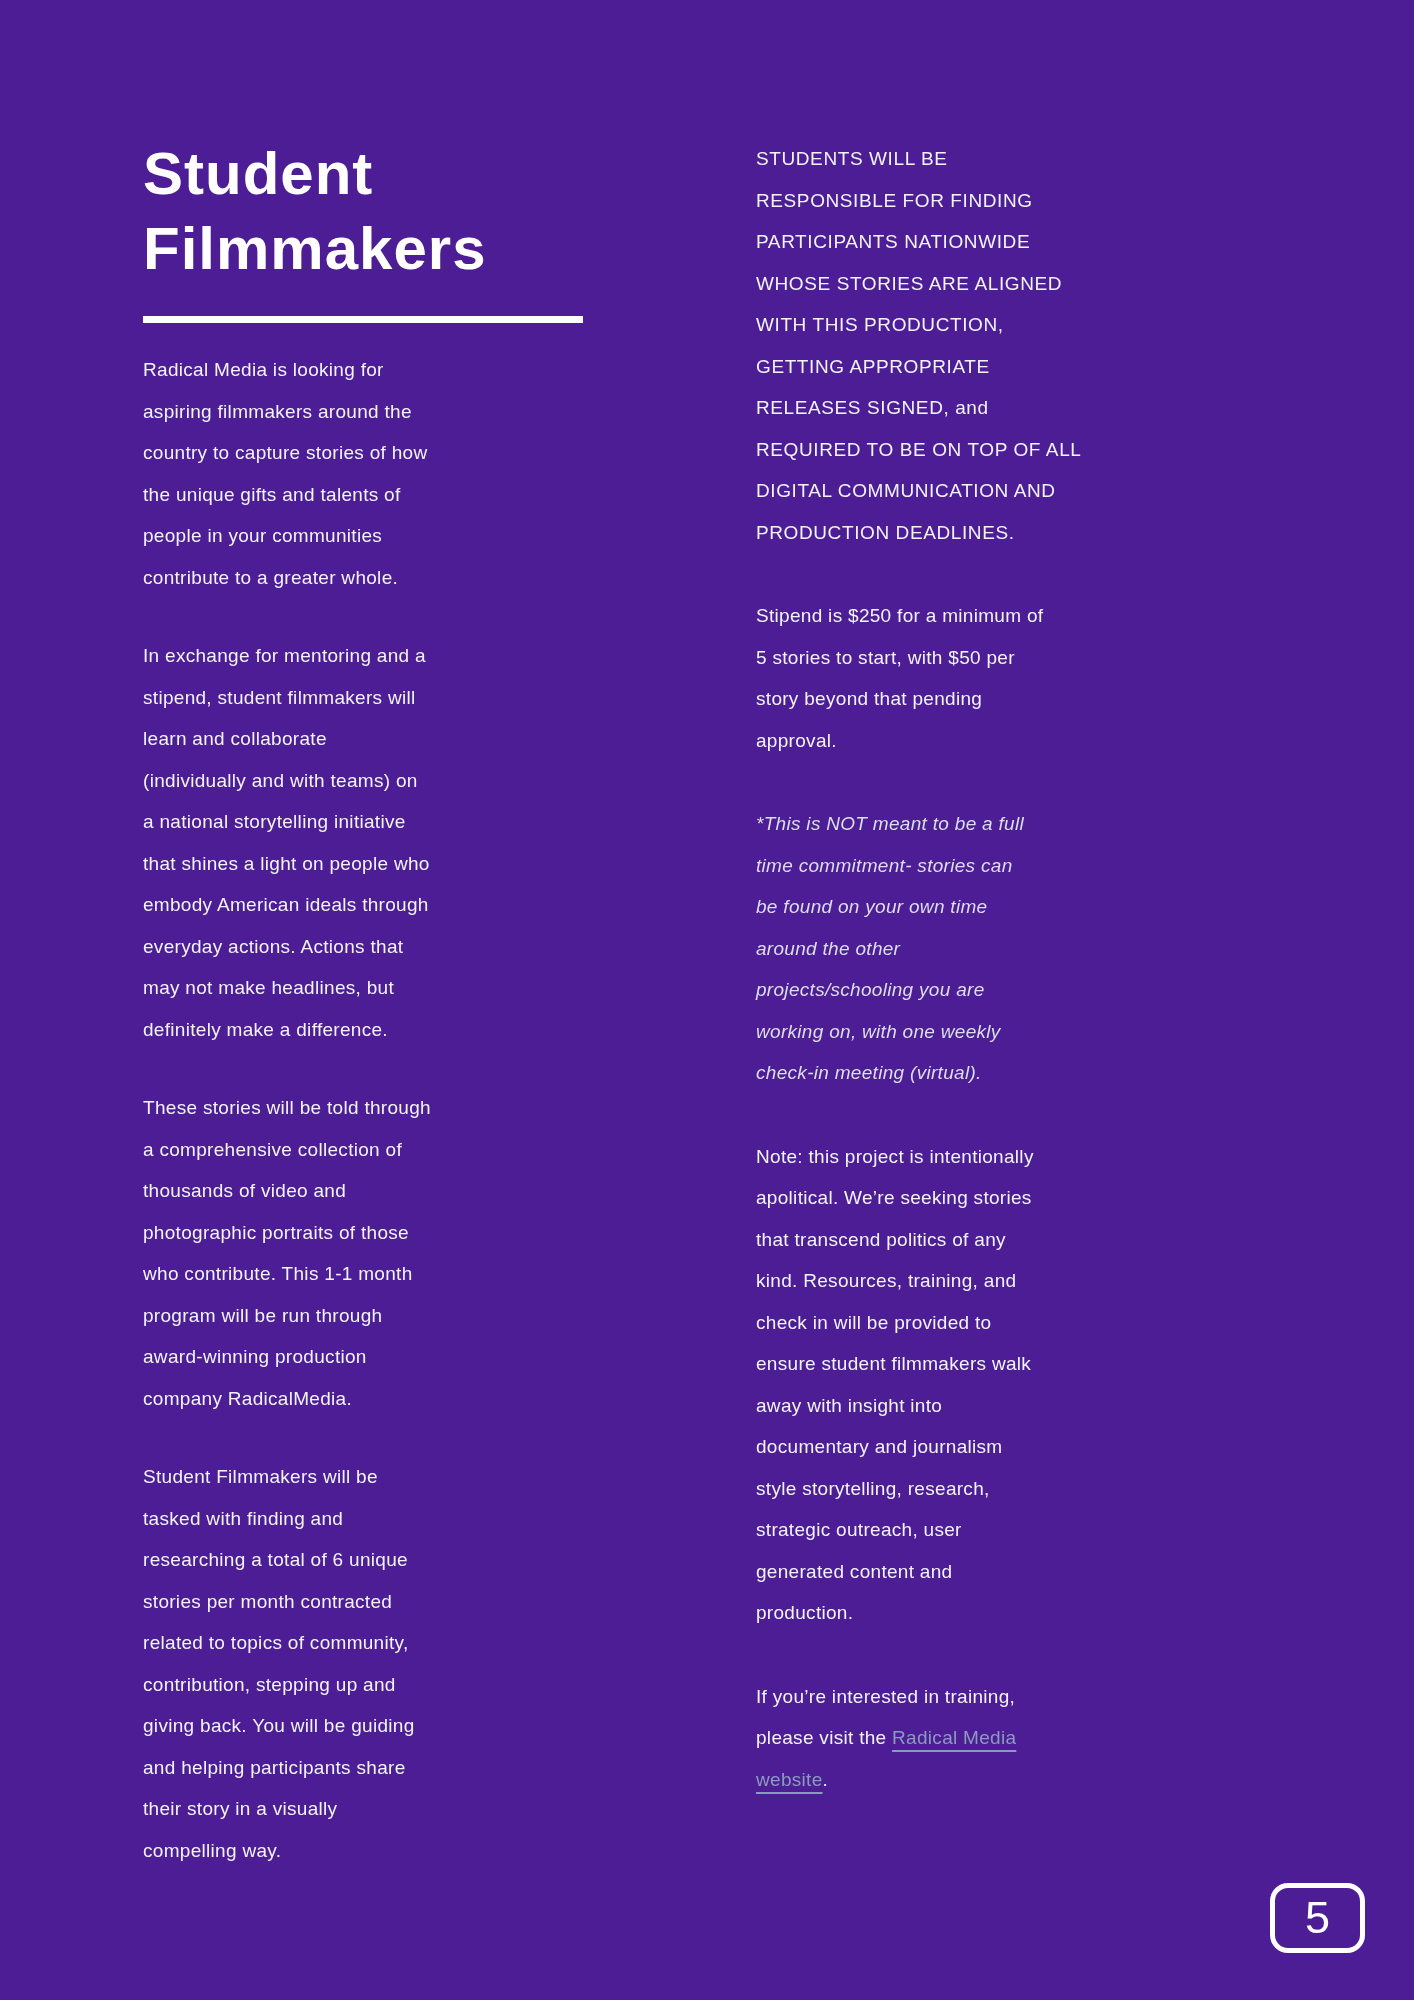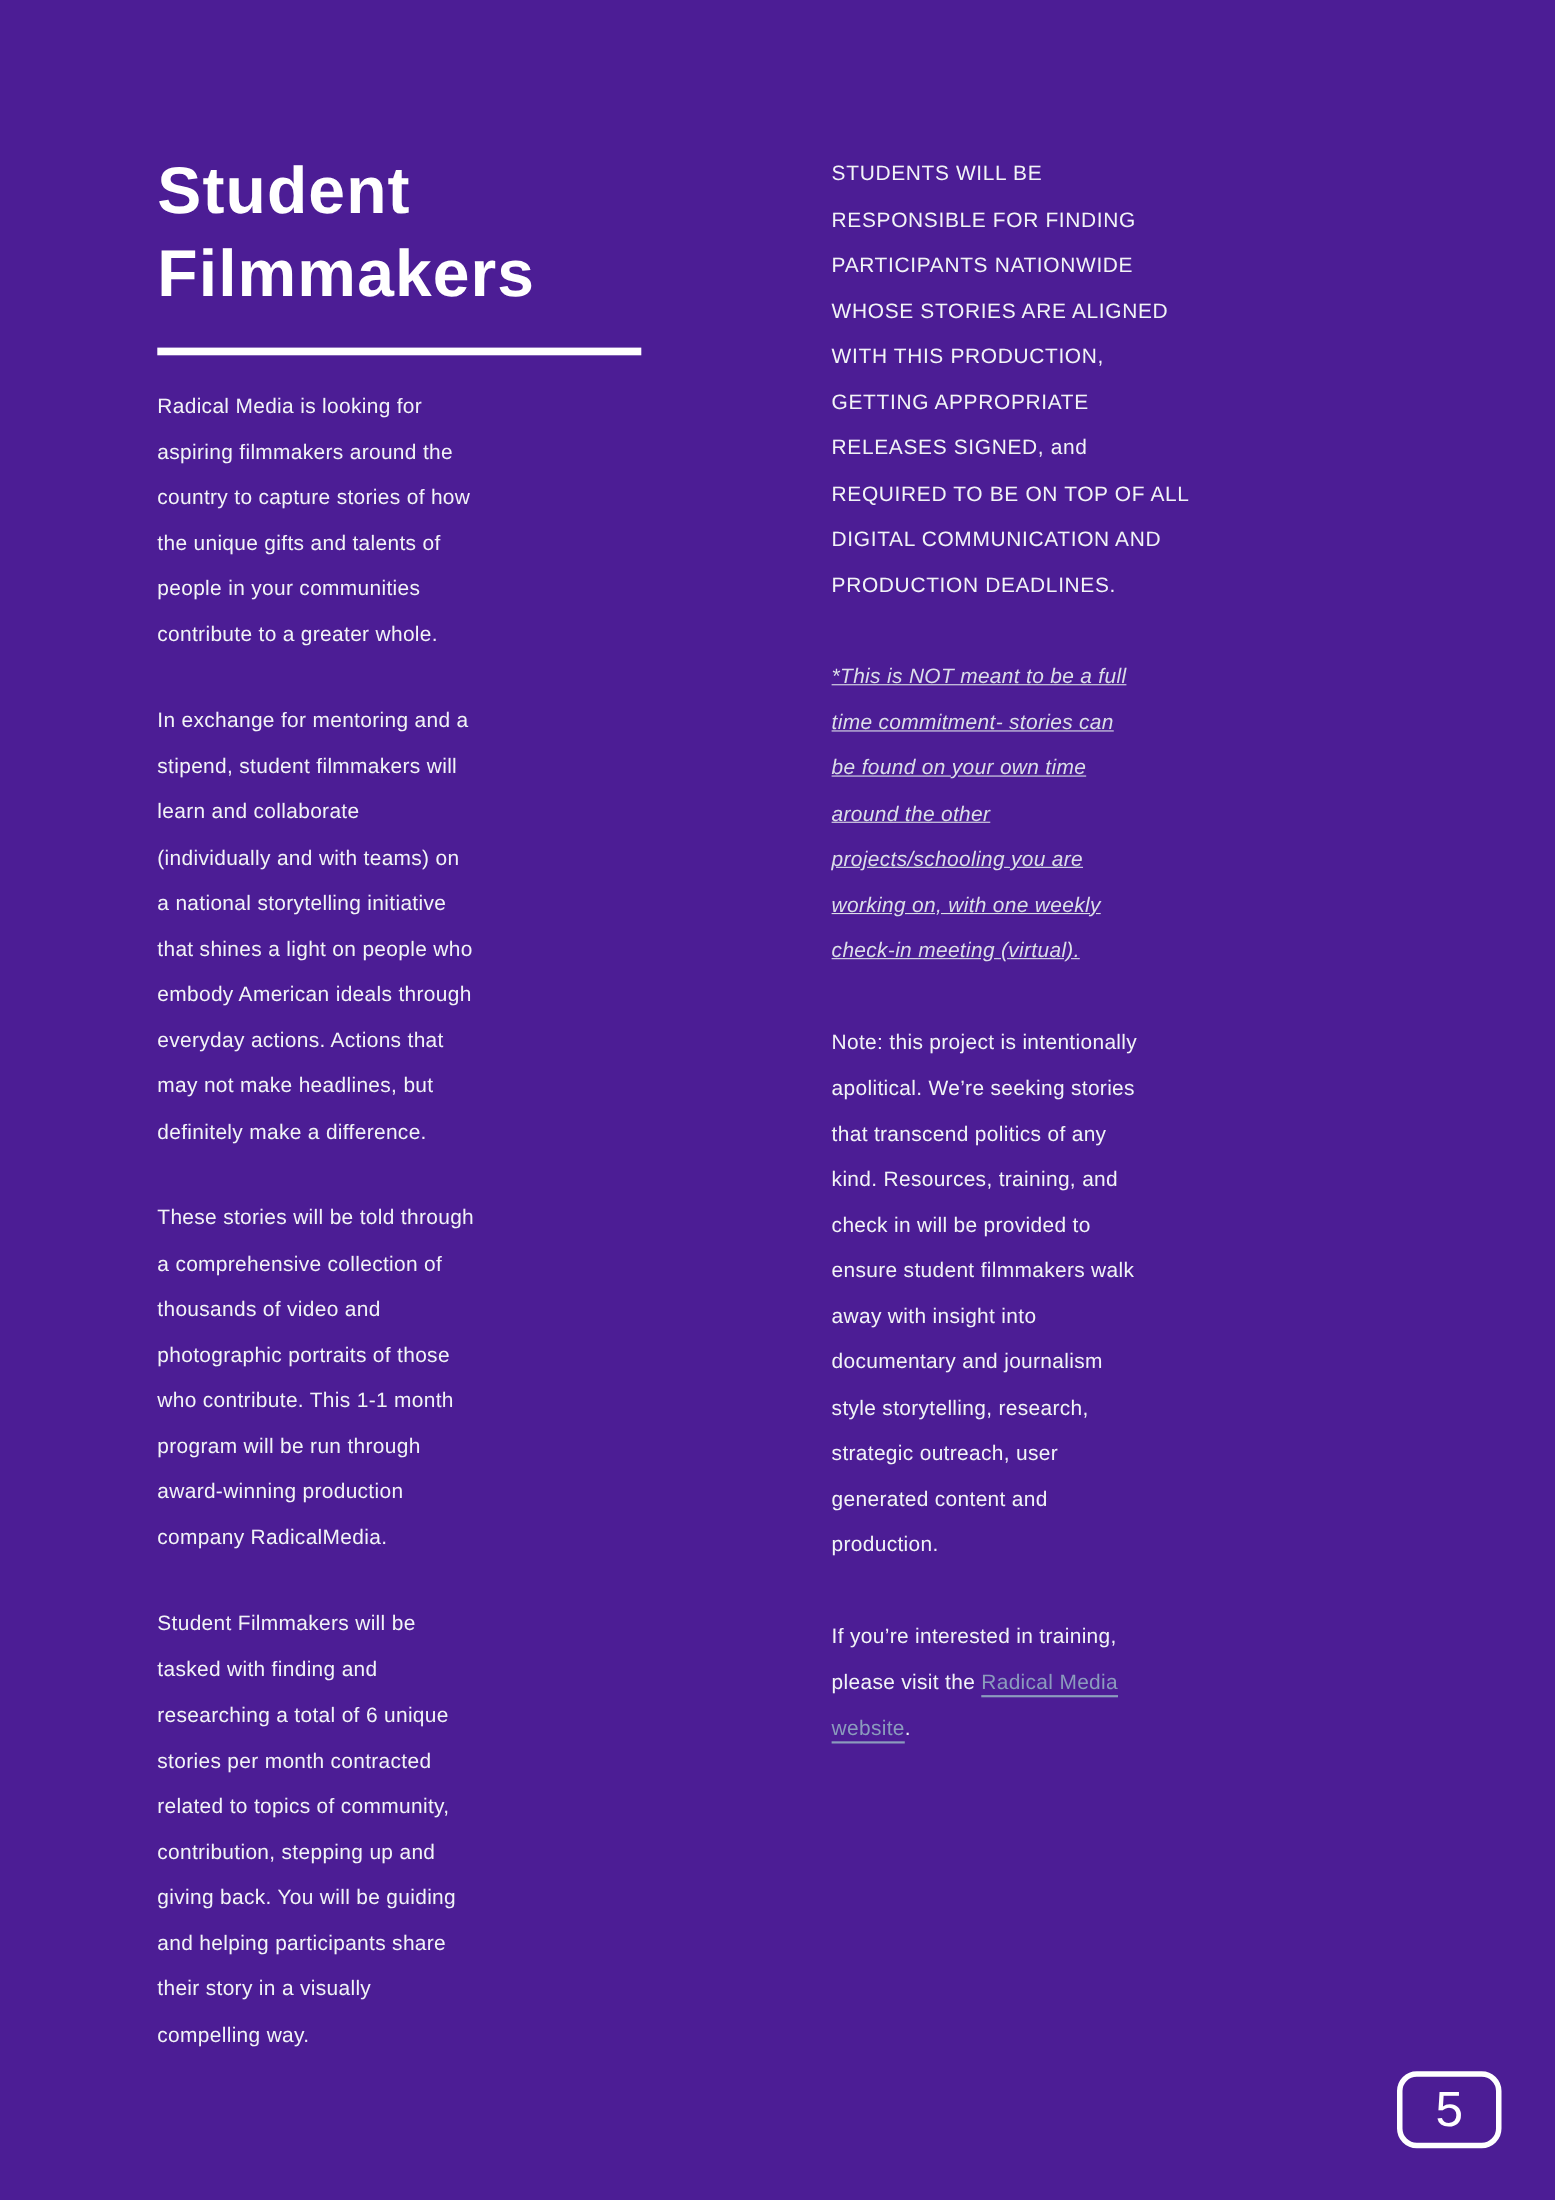--- a/index.html
+++ b/index.html
@@ -38,21 +38,20 @@
     font-weight: 400;
     color: #f2f4f7;
     white-space: pre-line;
   }
   .col-left  .body-text { margin-bottom: 37px; }
   .col-right .body-text { margin-bottom: 42px; }
   .uppercase { letter-spacing: 0.6px; }
   .italic-note {
     font-style: italic;
     color: #dcdfe9;
-    text-decoration: underline;
   }
   .apply a {
     color: #8b9bbd;
     text-decoration: underline;
     text-underline-offset: 6px;
     text-decoration-thickness: 2px;
     cursor: pointer;
   }
   .page-number-badge {
     position: absolute;
@@ -119,20 +118,24 @@
     <p class="body-text uppercase">STUDENTS WILL BE
 RESPONSIBLE FOR FINDING
 PARTICIPANTS NATIONWIDE
 WHOSE STORIES ARE ALIGNED
 WITH THIS PRODUCTION,
 GETTING APPROPRIATE
 RELEASES SIGNED, and
 REQUIRED TO BE ON TOP OF ALL
 DIGITAL COMMUNICATION AND
 PRODUCTION DEADLINES.</p>
+    <p class="body-text">Stipend is $250 for a minimum of
+5 stories to start, with $50 per
+story beyond that pending
+approval.</p>
     <p class="body-text italic-note">*This is NOT meant to be a full
 time commitment- stories can
 be found on your own time
 around the other
 projects/schooling you are
 working on, with one weekly
 check-in meeting (virtual).</p>
     <p class="body-text">Note: this project is intentionally
 apolitical. We’re seeking stories
 that transcend politics of any

